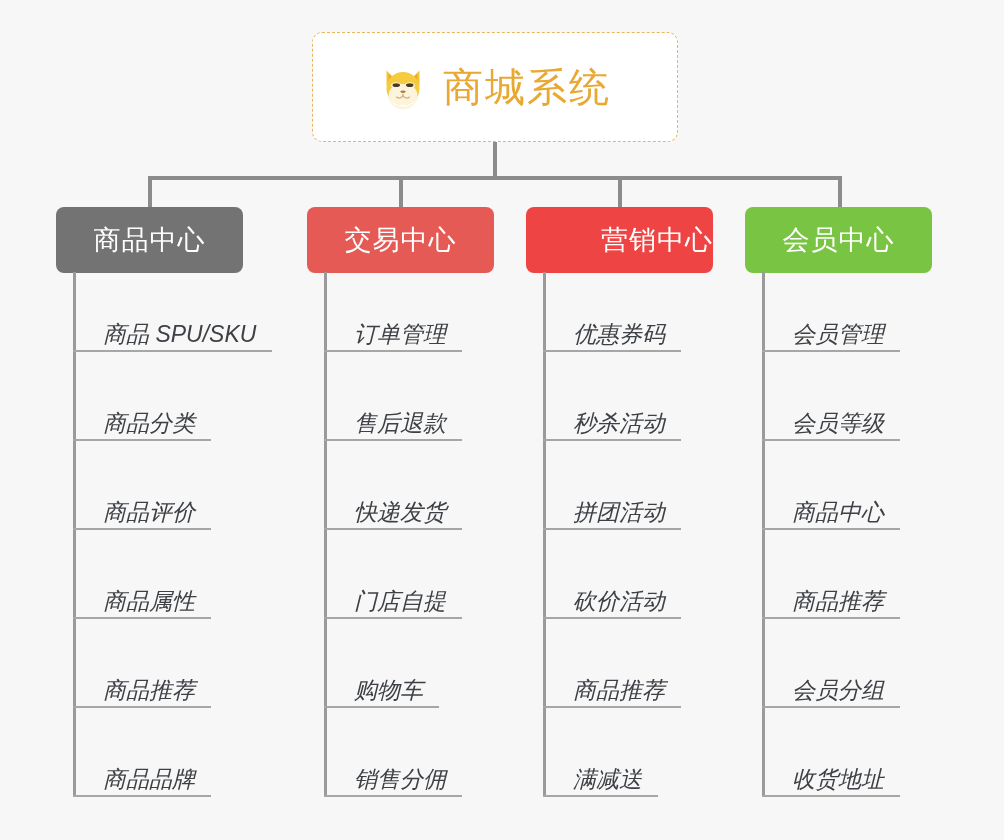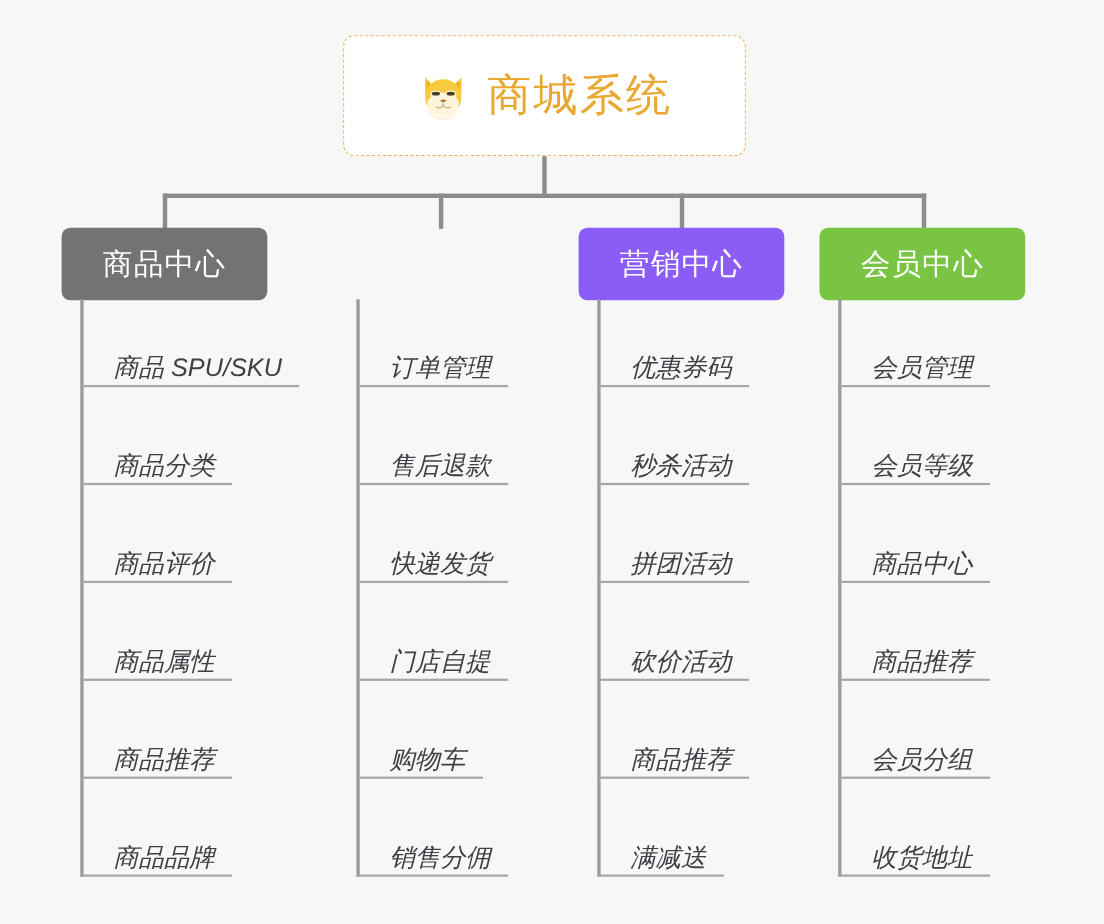--- a/index.html
+++ b/index.html
@@ -111,21 +111,24 @@
   <div class="conn conn-v" style="left: 493px; top: 142px; height: 36px; background: rgb(140, 140, 140);"></div>
   <div class="conn conn-h" style="left: 148px; top: 176px; width: 694px; background: rgb(140, 140, 140);"></div>
   <div class="conn conn-v" style="left: 148px; top: 176px; height: 32px; background: rgb(140, 140, 140);"></div>
   <div class="conn conn-v" style="left: 399px; top: 176px; height: 32px; background: rgb(140, 140, 140);"></div>
   <div class="conn conn-v" style="left: 618px; top: 176px; height: 32px; background: rgb(140, 140, 140);"></div>
   <div class="conn conn-v" style="left: 838px; top: 176px; height: 32px; background: rgb(140, 140, 140);"></div>
 
   <div class="cat-box" style="left: 56px; top: 207px; background: #737373;">
     <span>商品中心</span>
   </div>
-  <div class="cat-box" style="left: 526px; top: 207px; background: #8b5cf6;">
+  <div class="cat-box" style="left: 307px; top: 207px; background: rgb(229, 90, 85);">
+    <span>交易中心</span>
+  </div>
+  <div class="cat-box" style="left: 526px; top: 207px; background: #ef4444; justify-content: flex-end;">
     <span>营销中心</span>
   </div>
   <div class="cat-box" style="left: 745px; top: 207px; background: rgb(121, 196, 67);">
     <span>会员中心</span>
   </div>
 
   <div class="col" style="left:58px;">
     <div class="spine" style="background: rgb(154, 154, 154); height: 525px;"></div>
   <div class="leaf" style="top: 80px;">
         <span class="leaf-label">商品 SPU/SKU</span>

